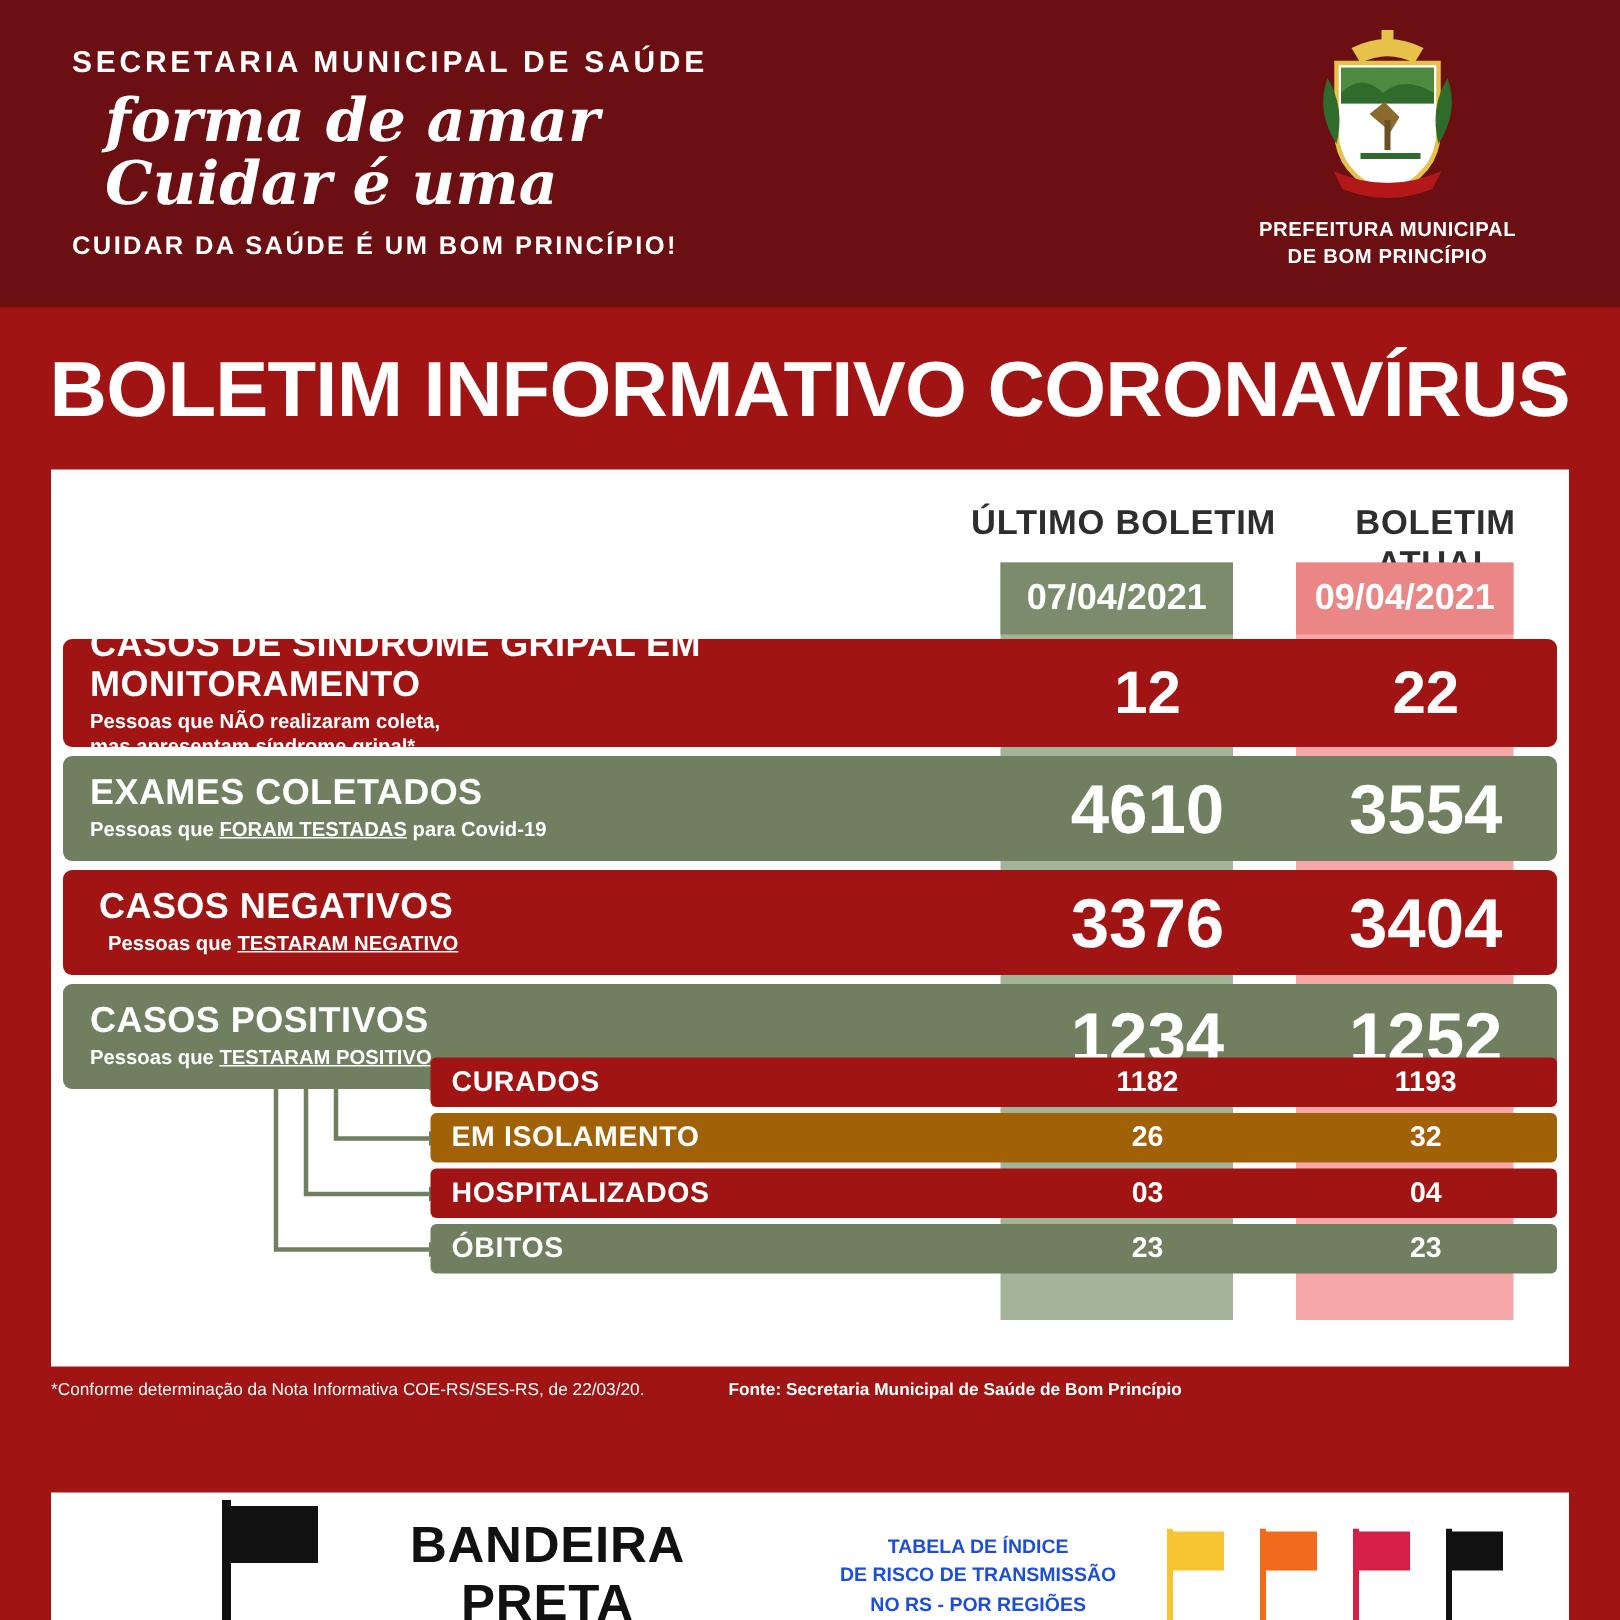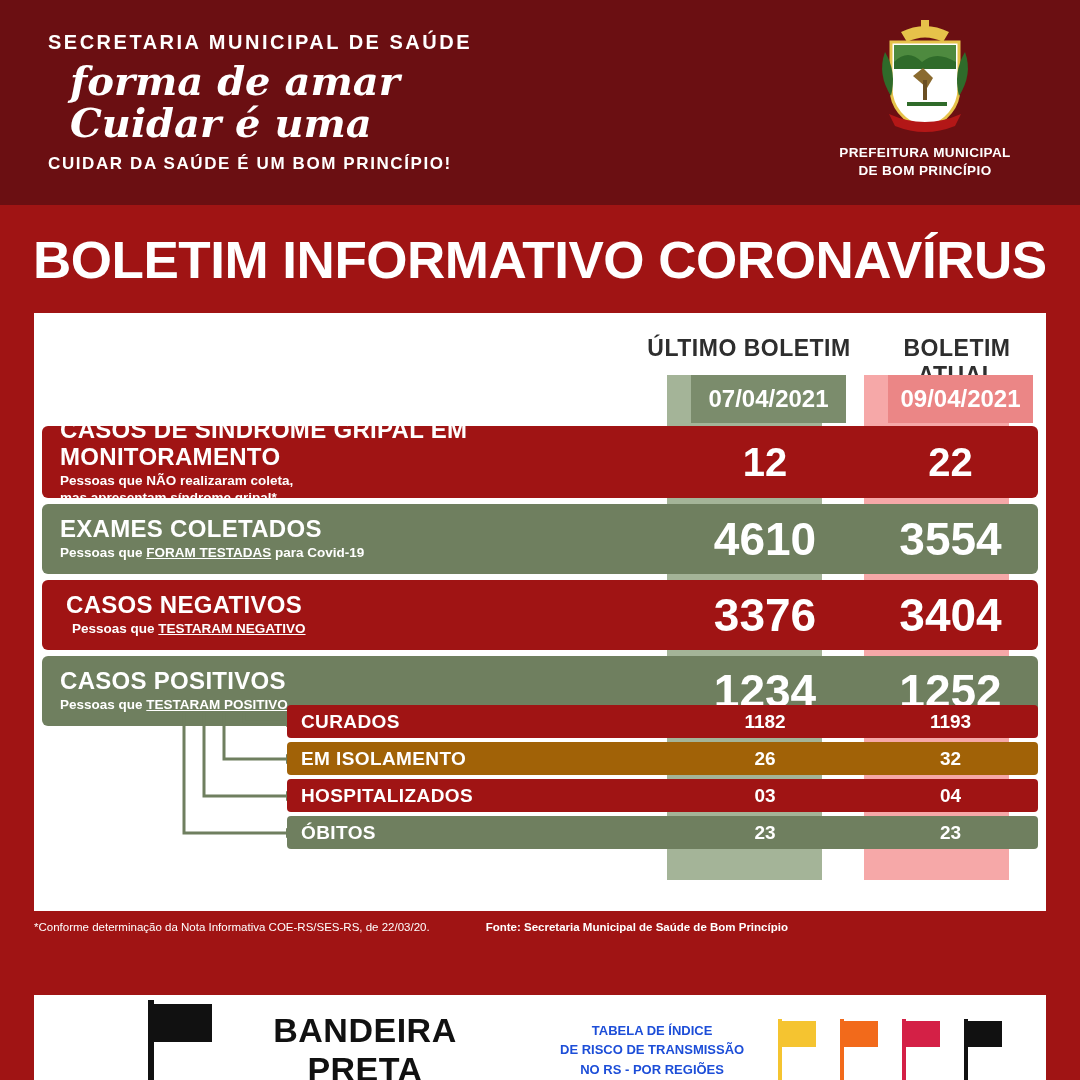--- a/index.html
+++ b/index.html
@@ -87,21 +87,20 @@
     letter-spacing: .5px; text-align: center;
   }
   .col-head.prev { left: 600px; width: 230px; }
   .col-head.curr { left: 795px; width: 215px; padding-left: 41px; }
 
   .date-chip {
     position: absolute; top: 62px;
     height: 48px; line-height: 48px;
     font-size: 24px; font-weight: bold; color: #fff;
     text-align: center;
-    margin-left: 24px;
   }
   .date-chip.prev { left: 633px; width: 155px; background: #7b8c6c; }
   .date-chip.curr { left: 830px; width: 145px; background: #eb8686; }
 
   
   .colstrip {
     position: absolute; top: 62px; height: 505px;
   }
   .colstrip.prev { left: 633px; width: 155px; background: #9fb092; opacity: .95; }
   .colstrip.curr { left: 830px; width: 145px; background: #f5a3a3; opacity: .95; }

